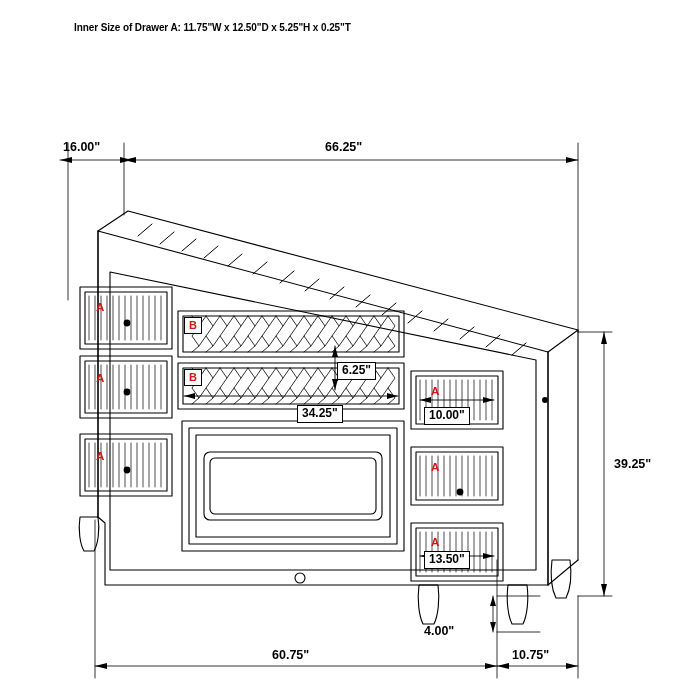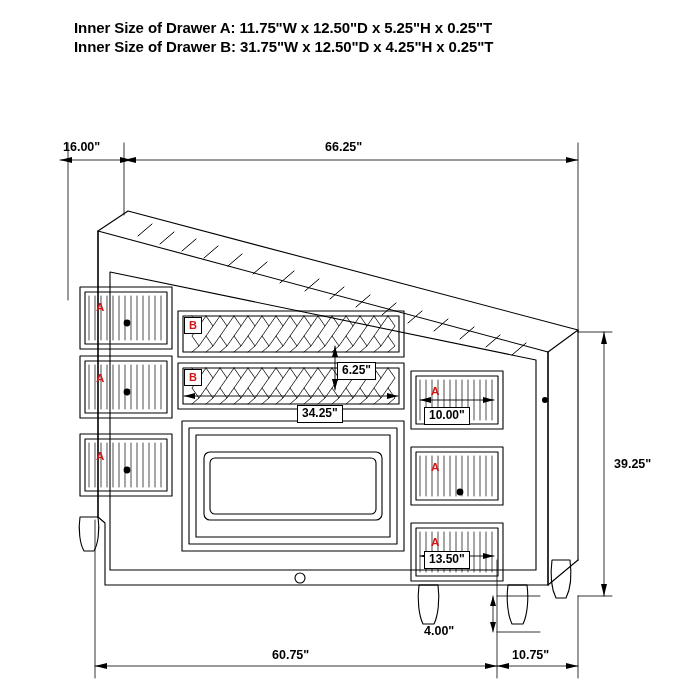--- a/index.html
+++ b/index.html
@@ -8,21 +8,21 @@
     background:#ffffff;
     font-family:"Liberation Sans", sans-serif;
     color:#000;
     position:relative;
     overflow:hidden;
   }
   #stage{position:absolute;inset:0;}
   .hdr{
     position:absolute;
     left:58px; top:18px;
-    font-size:15px;
+    font-size:10px;
     font-weight:bold;
     line-height:19px;
     letter-spacing:-0.1px;
     white-space:nowrap;
     padding-left:16px;
   }
   .hdr2{top:37px;}
   svg{position:absolute;left:0;top:0;width:700px;height:700px;}
   .dimtxt{
     position:absolute;
@@ -59,21 +59,20 @@
     line-height:13px;
     white-space:nowrap;
   }
 </style>
 </head>
 <body>
 
 <div id="stage">
 
   <div class="hdr">Inner Size of Drawer A: 11.75"W x 12.50"D x 5.25"H x 0.25"T</div>
-  <div class="hdr hdr2">Inner Size of Drawer B: 31.75"W x 12.50"D x 4.25"H x 0.25"T</div>
 
   <svg viewBox="0 0 700 700">
     <g fill="none" stroke="#000" stroke-width="1.1" stroke-linejoin="round" stroke-linecap="round">
 
       <g stroke-width="0.8">
 
         <line x1="68" y1="143" x2="68" y2="300"></line>
         <line x1="124" y1="143" x2="124" y2="215"></line>
         <line x1="578" y1="143" x2="578" y2="332"></line>
 

